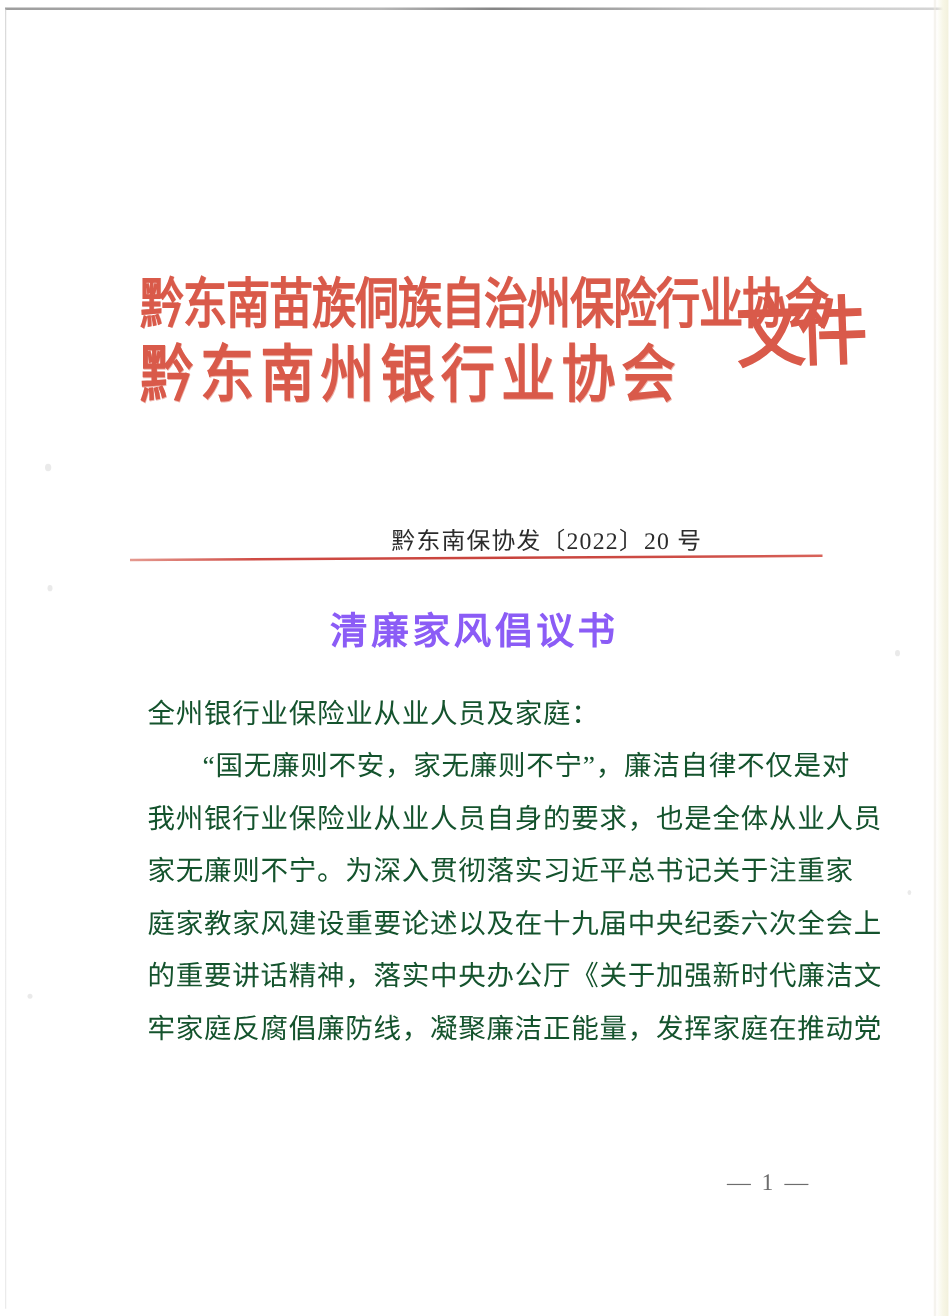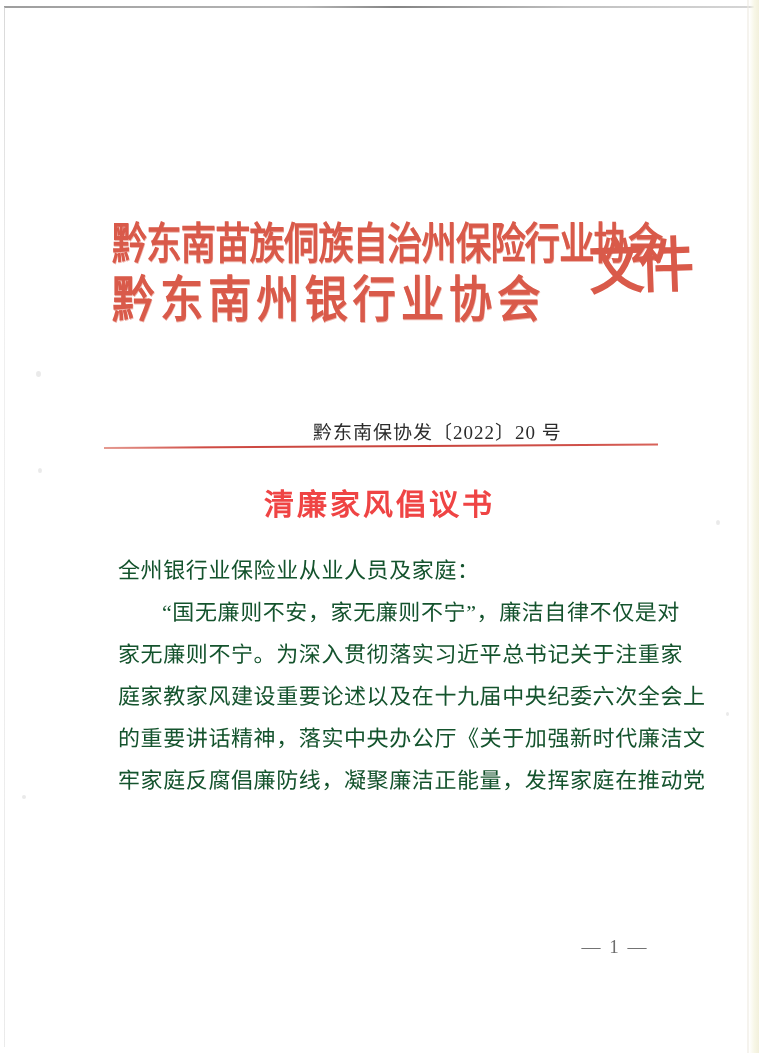--- a/index.html
+++ b/index.html
@@ -140,21 +140,21 @@
   
   .doc-title {
     position: absolute;
     left: 0;
     top: 480px;
     width: 759px;
     text-align: center;
     font-size: 30px;
     font-weight: 700;
     letter-spacing: 3px;
-    color: #ef4444;
+    color: #8b5cf6;
     font-family: "Liberation Sans", "DejaVu Sans", sans-serif;
   }
 
   
   .body-block {
     position: absolute;
     left: 118px;
     top: 550px;
     width: 534px;
   }
@@ -206,20 +206,21 @@
   </div>
 
   <div class="docnum">黔东南保协发〔2022〕20 号</div>
   <div class="red-rule"></div>
 
   <div class="doc-title">清廉家风倡议书</div>
 
   <div class="body-block">
     <div class="body-line">全州银行业保险业从业人员及家庭：</div>
     <div class="body-line indent">“国无廉则不安，家无廉则不宁”，廉洁自律不仅是对</div>
+    <div class="body-line">我州银行业保险业从业人员自身的要求，也是全体从业人员</div>
     <div class="body-line">家无廉则不宁。为深入贯彻落实习近平总书记关于注重家</div>
     <div class="body-line">庭家教家风建设重要论述以及在十九届中央纪委六次全会上</div>
     <div class="body-line">的重要讲话精神，落实中央办公厅《关于加强新时代廉洁文</div>
     <div class="body-line">牢家庭反腐倡廉防线，凝聚廉洁正能量，发挥家庭在推动党</div>
   </div>
 
   <div class="page-number">— 1 —</div>
 
 </div>
 

